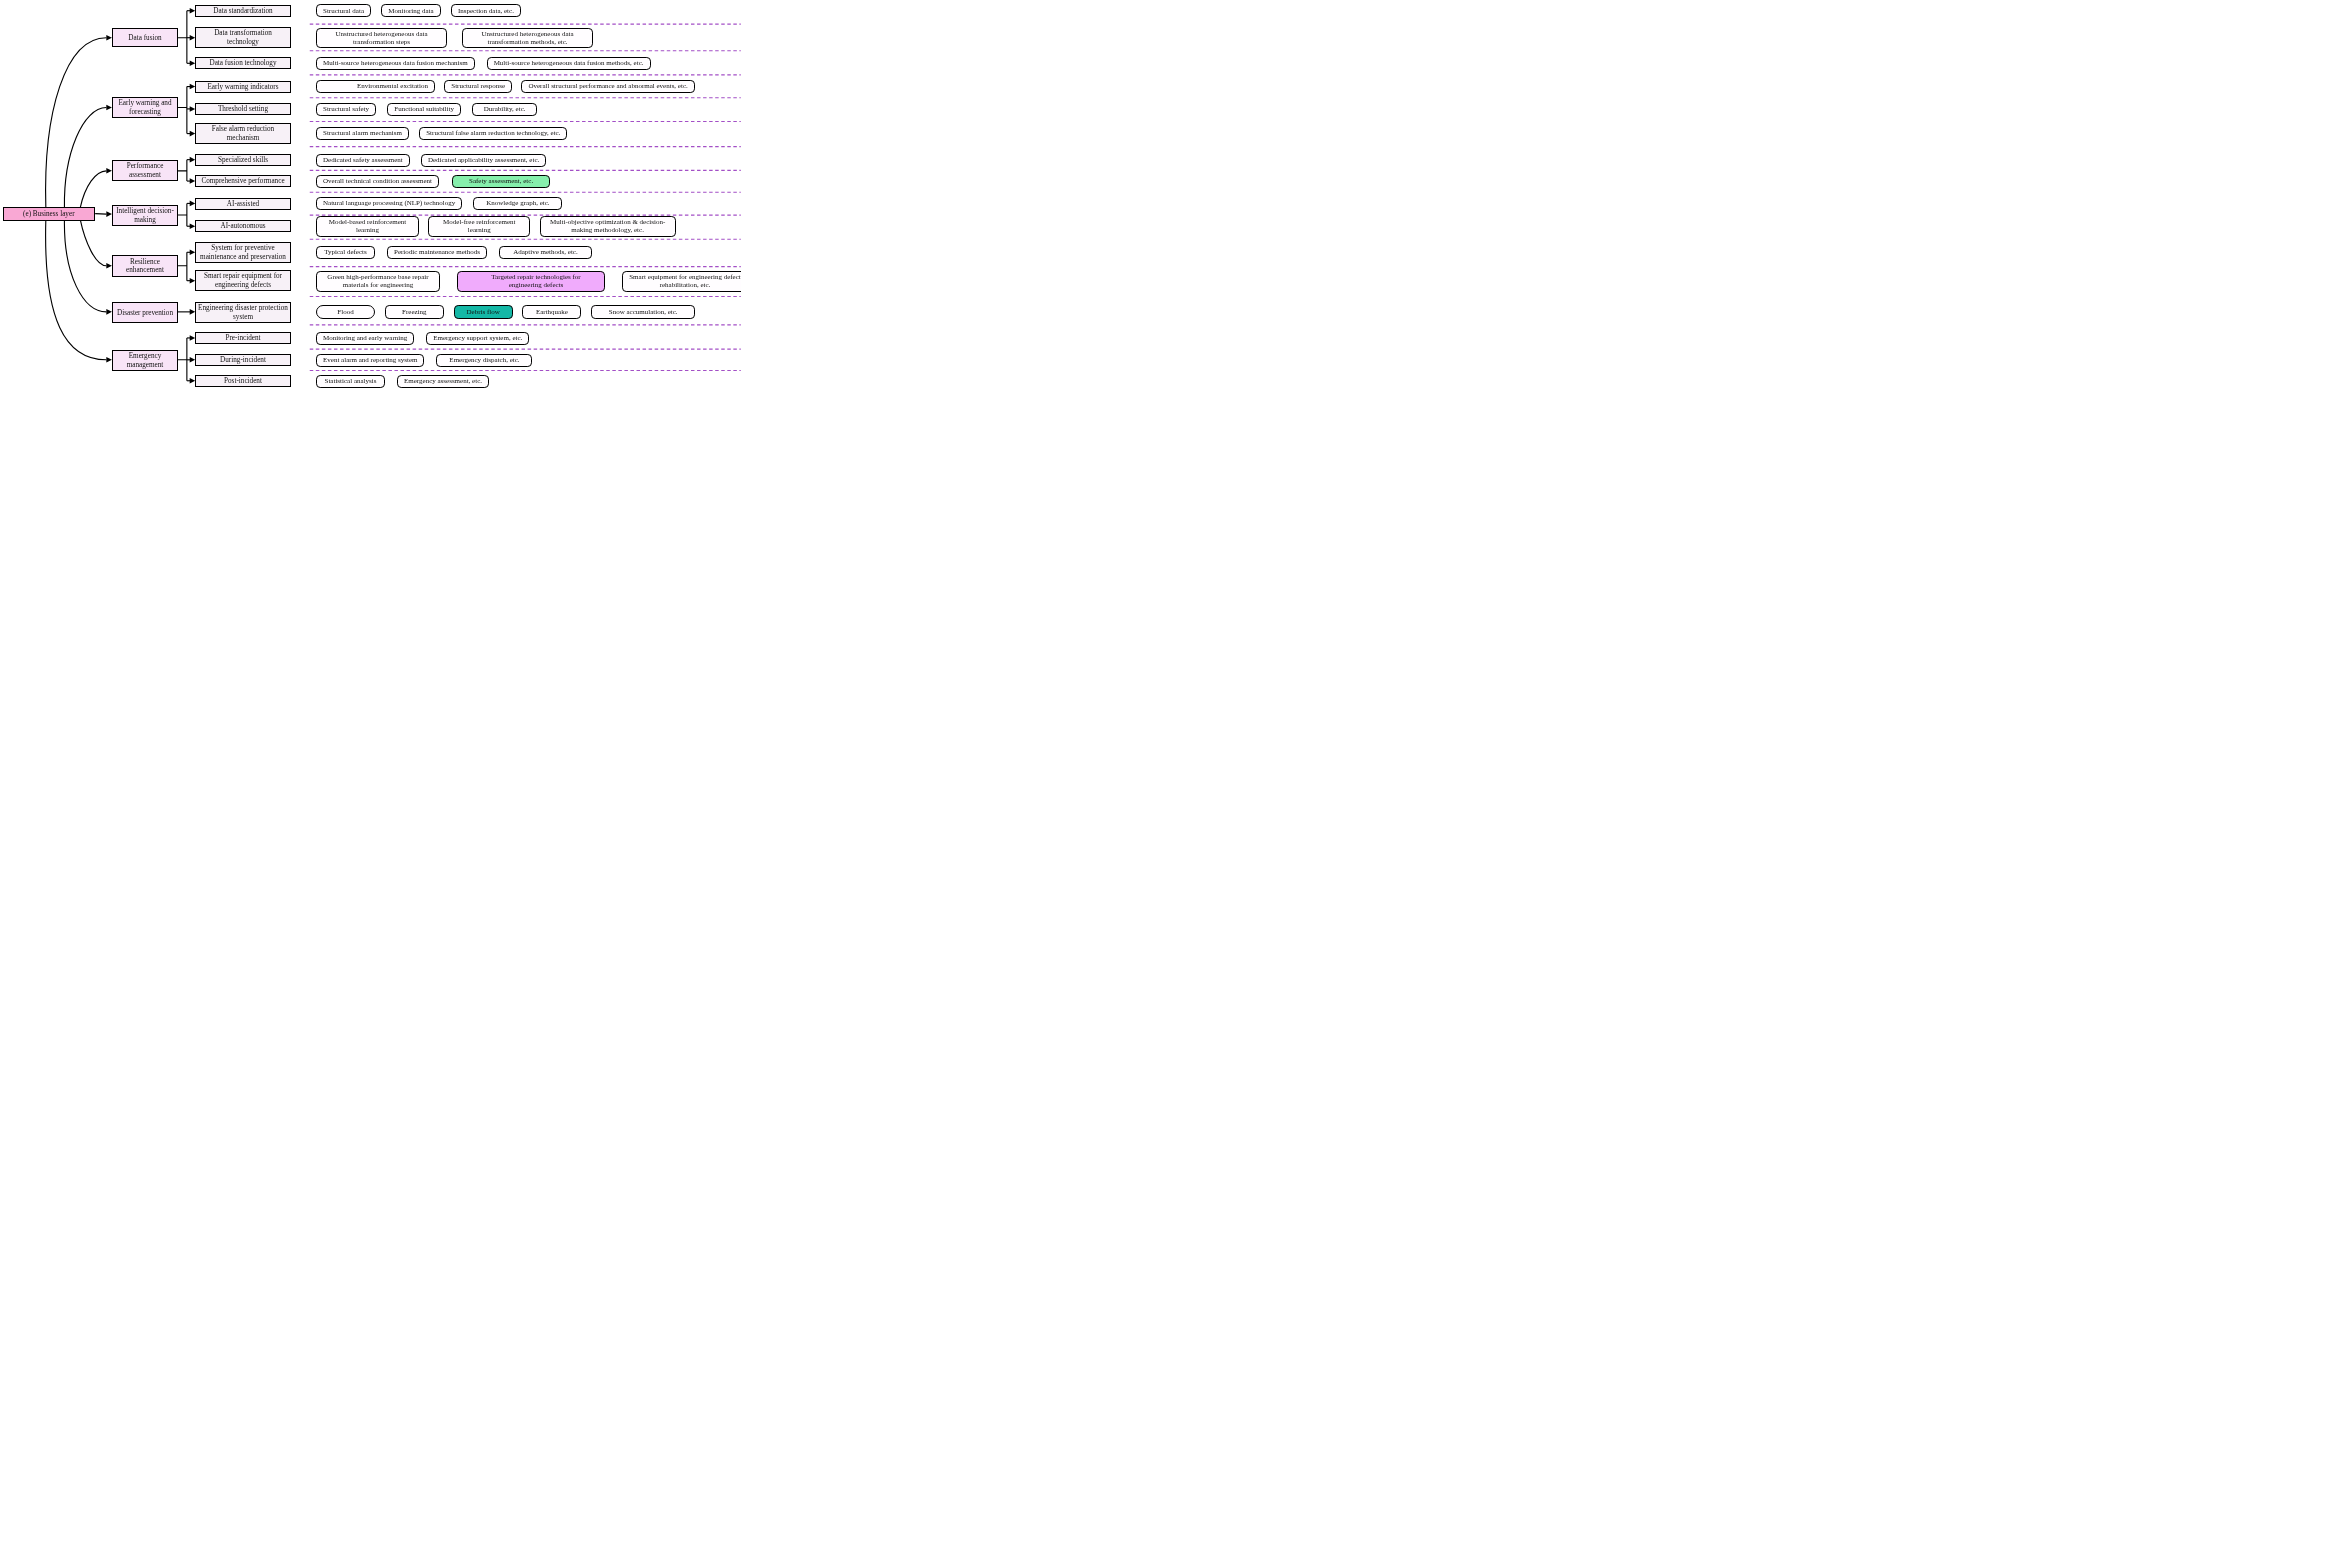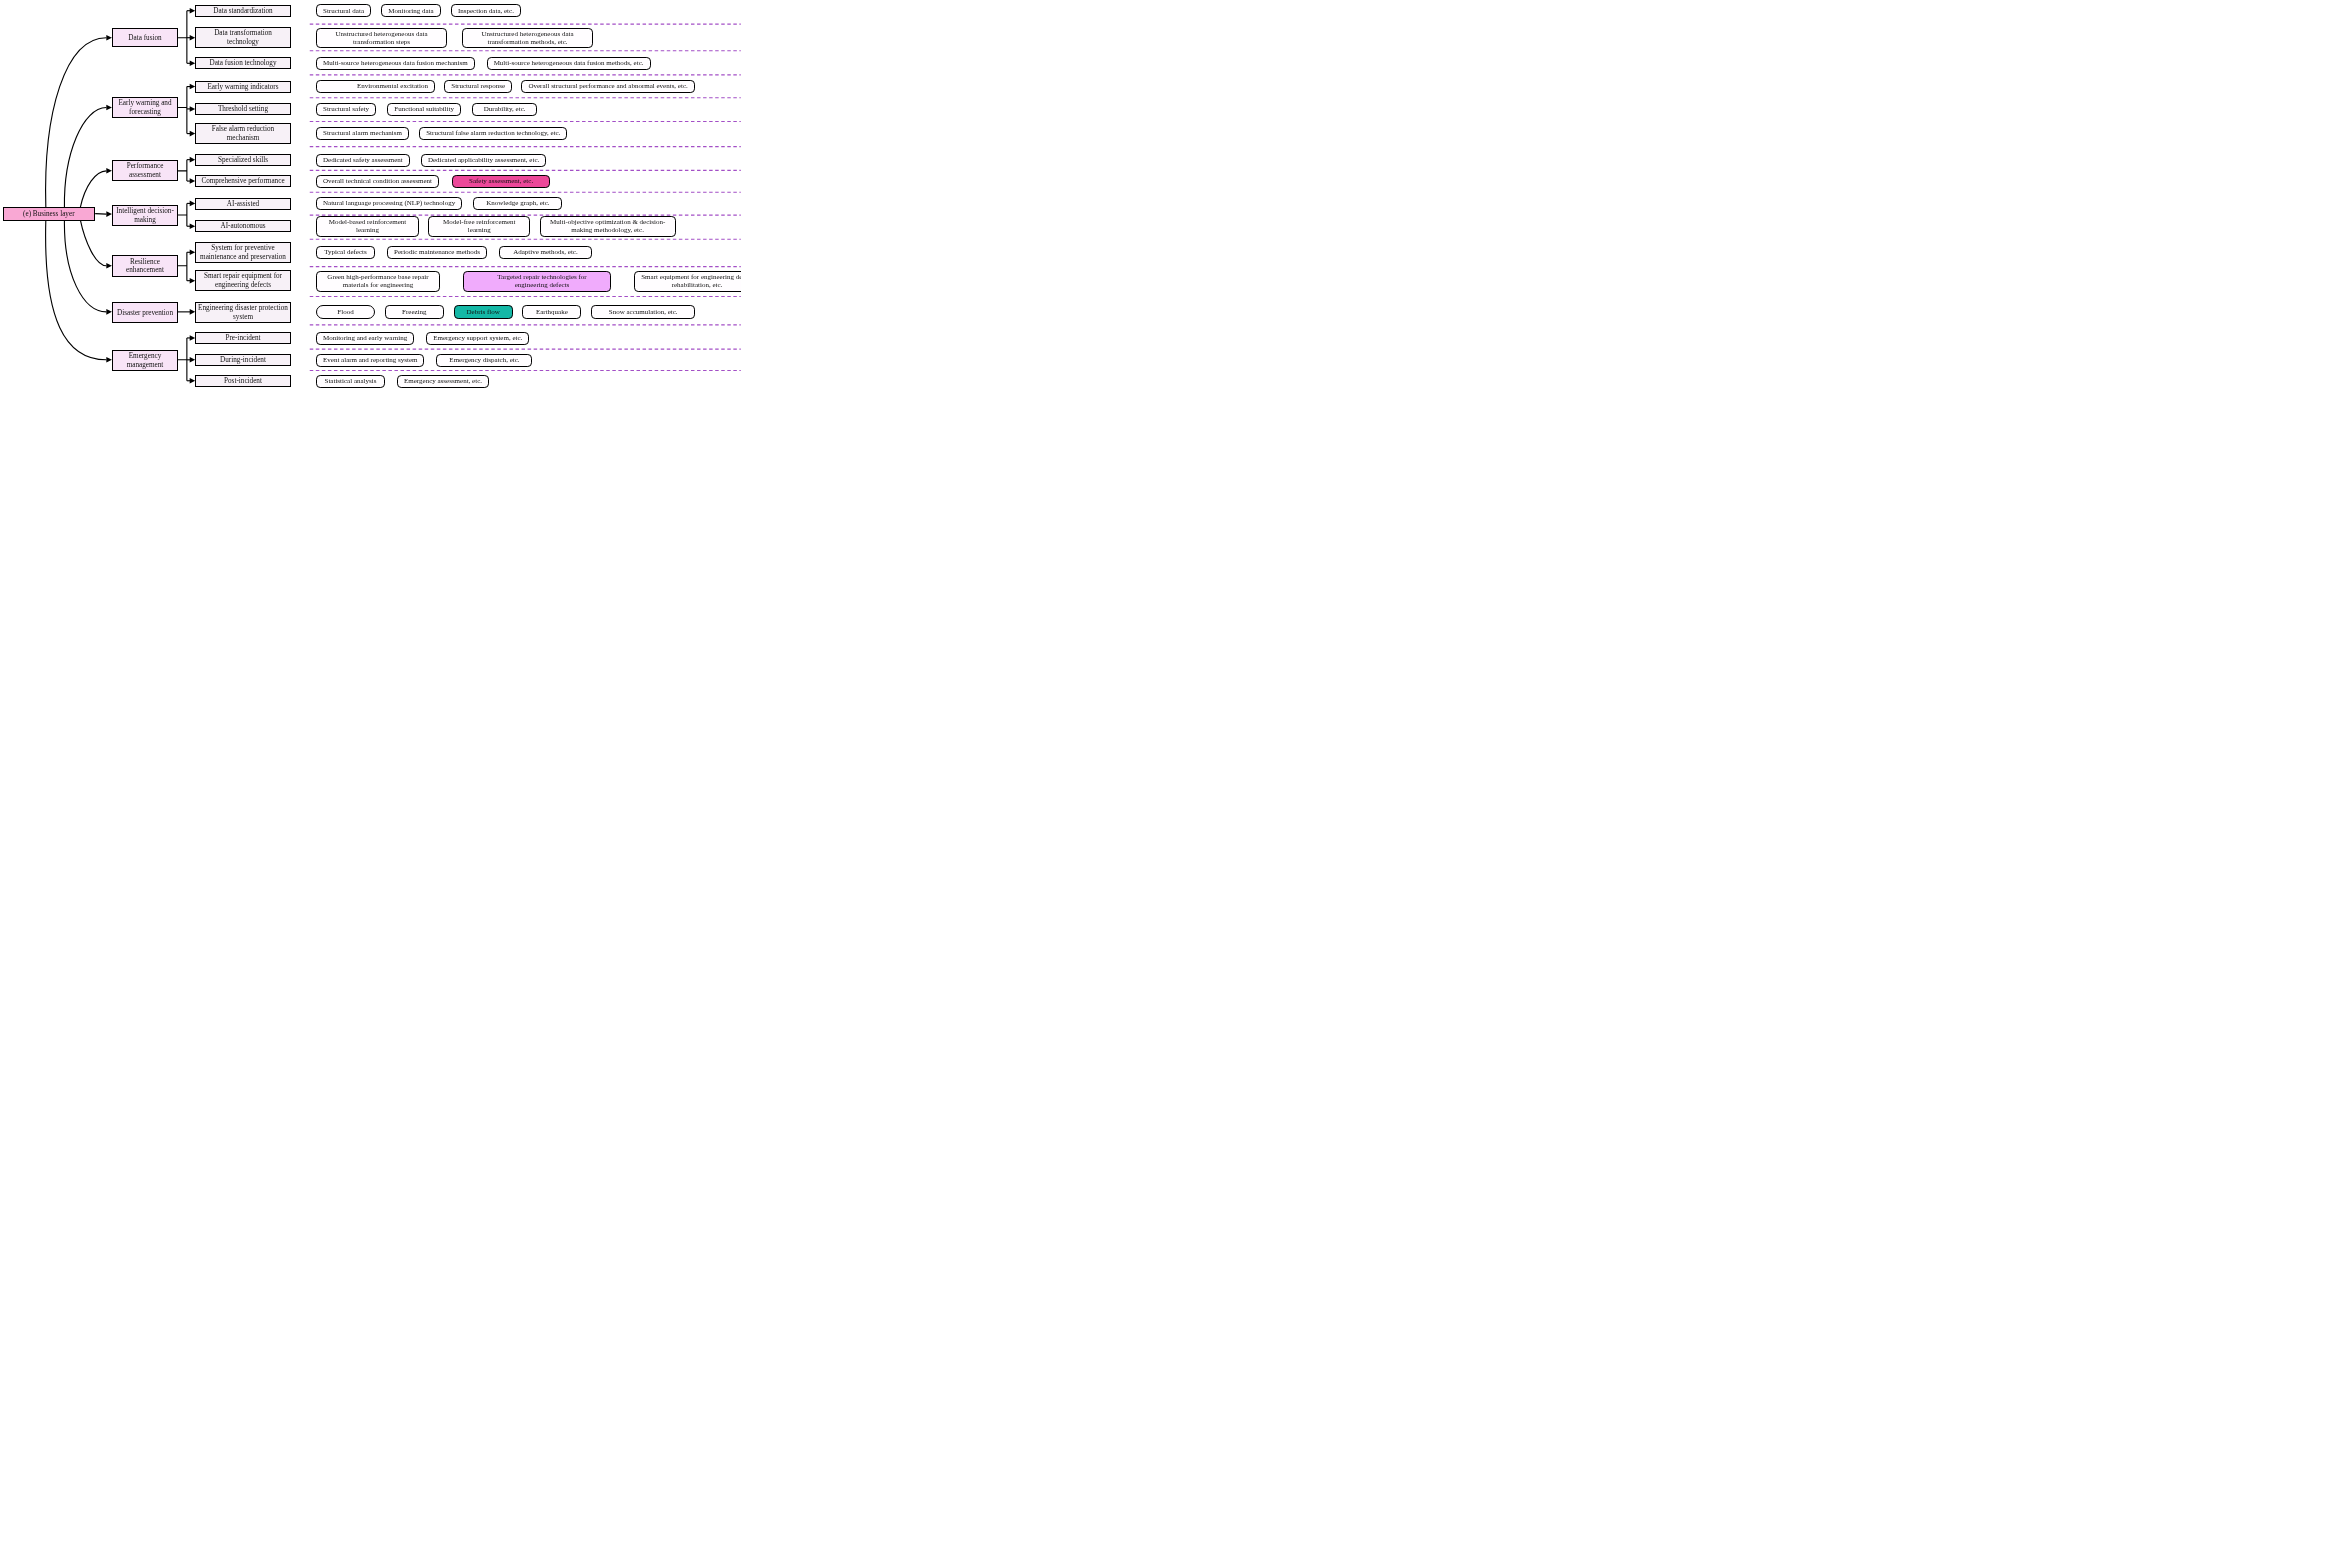--- a/index.html
+++ b/index.html
@@ -146,21 +146,21 @@
       </div>
       <div class="node branch" style="top: 160px; height: 21.4px; background: rgb(248, 228, 247);">Performance assessment</div>
       <div class="node sub" style="top: 154px; height: 12px; background: rgb(247, 241, 247);">Specialized skills</div>
       <div class="leafrow" style="top: 154px; height: 12.6px; gap: 11.2px;">
         <div class="leaf" style="background: rgb(255, 253, 255);">Dedicated safety assessment</div>
         <div class="leaf" style="background: rgb(255, 253, 255);">Dedicated applicability assessment, etc.</div>
       </div>
       <div class="node sub" style="top: 175px; height: 12px; background: rgb(247, 241, 247);">Comprehensive performance</div>
       <div class="leafrow" style="top: 175px; height: 12.6px; gap: 13px;">
         <div class="leaf" style="background: rgb(255, 253, 255);">Overall technical condition assessment</div>
-        <div class="leaf" style="min-width: 98px; background: #ec4899;">Safety assessment, etc.</div>
+        <div class="leaf" style="min-width: 98px; background: #86efac;">Safety assessment, etc.</div>
       </div>
       <div class="node branch" style="top: 205px; height: 21.4px; background: rgb(248, 228, 247);">Intelligent decision-making</div>
       <div class="node sub" style="top: 198px; height: 12px; background: rgb(247, 241, 247);">AI-assisted</div>
       <div class="leafrow" style="top: 197px; height: 12.6px; gap: 11.2px;">
         <div class="leaf" style="background: rgb(255, 253, 255);">Natural language processing (NLP) technology</div>
         <div class="leaf" style="min-width: 89px; background: rgb(255, 253, 255);">Knowledge graph, etc.</div>
       </div>
       <div class="node sub" style="top: 220px; height: 12px; background: rgb(247, 241, 247);">AI-autonomous</div>
       <div class="leafrow" style="top: 216px; height: 20.5px; gap: 9.3px;">
         <div class="leaf wrap" style="width: 103px; background: rgb(255, 253, 255);">Model-based reinforcement learning</div>
@@ -168,21 +168,21 @@
         <div class="leaf wrap" style="width: 136px; background: rgb(255, 253, 255);">Multi-objective optimization &amp; decision-making methodology, etc.</div>
       </div>
       <div class="node branch" style="top: 255px; height: 22.4px; background: rgb(248, 228, 247);">Resilience enhancement</div>
       <div class="node sub" style="top: 242px; height: 21.4px; background: rgb(247, 241, 247);">System for preventive maintenance and preservation</div>
       <div class="leafrow" style="top: 246px; height: 13px; gap: 12px;">
         <div class="leaf" style="min-width: 59px; background: rgb(255, 253, 255);">Typical defects</div>
         <div class="leaf" style="background: rgb(255, 253, 255);">Periodic maintenance methods</div>
         <div class="leaf" style="min-width: 93px; background: rgb(255, 253, 255);">Adaptive methods, etc.</div>
       </div>
       <div class="node sub" style="top: 270px; height: 21.4px; background: rgb(247, 241, 247);">Smart repair equipment for engineering defects</div>
-      <div class="leafrow" style="top: 271px; height: 20.5px; gap: 23px;">
+      <div class="leafrow" style="top: 271px; height: 20.5px; gap: 17px;">
         <div class="leaf wrap" style="width: 124px; background: rgb(255, 253, 255);">Green high-performance base repair materials for engineering</div>
         <div class="leaf wrap" style="width: 148px; background: #f0abfc; padding-left: 16px;">Targeted repair technologies for engineering defects</div>
         <div class="leaf wrap" style="width: 126px; background: rgb(255, 253, 255);">Smart equipment for engineering defect rehabilitation, etc.</div>
       </div>
       <div class="node branch" style="top: 302px; height: 21.4px; background: rgb(248, 228, 247);">Disaster prevention</div>
       <div class="node sub" style="top: 302px; height: 21.4px; background: rgb(247, 241, 247);">Engineering disaster protection system</div>
       <div class="leafrow" style="top: 305px; height: 14px; gap: 9.8px;">
         <div class="leaf" style="min-width: 59px; background: rgb(255, 253, 255); border-radius: 7px;">Flood</div>
         <div class="leaf" style="min-width: 59px; background: rgb(255, 253, 255);">Freezing</div>
         <div class="leaf" style="min-width: 59px; background: #14b8a6;">Debris flow</div>

